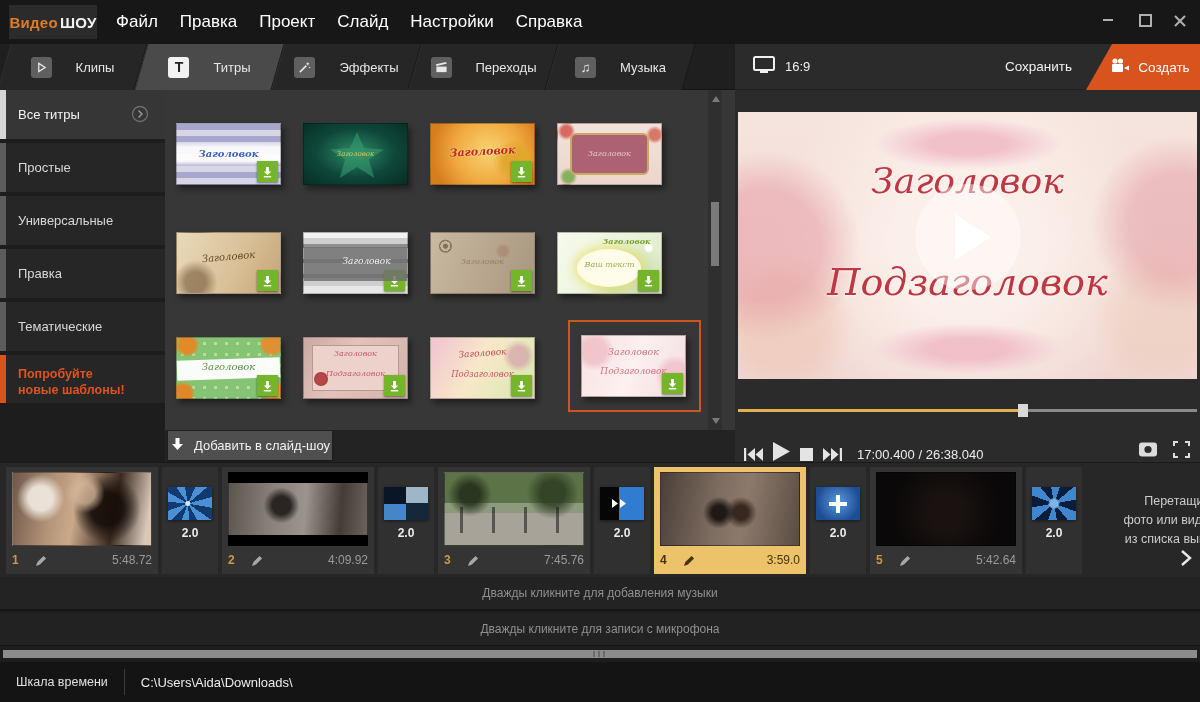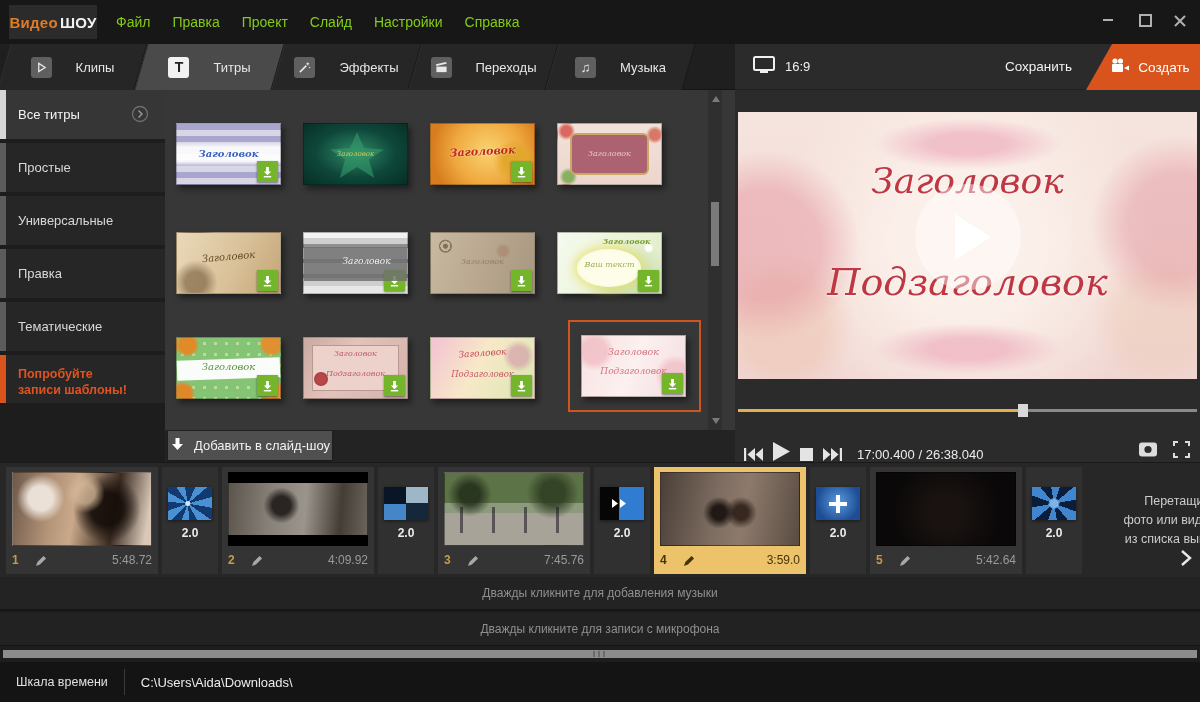--- a/index.html
+++ b/index.html
@@ -7,21 +7,21 @@
   body{position:relative;background:#1d1d1d;font-family:"Liberation Sans",sans-serif;
        -webkit-font-smoothing:antialiased;color:#ddd;}
   .abs{position:absolute;}
 
   
   #menubar{left:0;top:0;width:1200px;height:44px;background:#171717;display:flex;align-items:center;}
   #logo{margin-left:9px;width:88px;height:34px;background:#2b2b2b;display:flex;align-items:center;justify-content:center;
         font-size:15px;font-weight:bold;letter-spacing:.3px;}
   #logo .p1{color:#e07b28;} #logo .p2{color:#f2f2f2;margin-left:2px;}
   #menu{display:flex;margin-left:8px;}
-  .menu-item{padding:0 11px;font-size:14px;color:#84cc16;line-height:44px;cursor:default;}
+  .menu-item{padding:0 11px;font-size:17px;color:#ffffff;line-height:44px;cursor:default;}
   #winctl{position:absolute;right:14px;top:0;height:38px;display:flex;align-items:center;gap:24px;}
   .wbtn{width:12px;height:12px;position:relative;}
   #btn-min::after{content:"";position:absolute;left:1px;top:6px;width:10px;height:2px;background:#b0b0b0;}
   #btn-max::after{content:"";position:absolute;left:1px;top:1px;width:9px;height:9px;border:2px solid #b0b0b0;}
 
   
   #tabbar{left:0;top:44px;width:735px;height:46px;background:#1f1f1f;border-bottom:1px solid #141414;display:flex;padding-left:4px;}
   .tab{position:relative;width:137px;height:46px;display:flex;align-items:center;justify-content:center;gap:24px;}
   .tab::before{content:"";position:absolute;inset:0;transform:skewX(-16deg);background:#262626;border-right:1px solid #181818;border-left:1px solid #2e2e2e;}
   .tab.active::before{background:#4a4a4a;}
@@ -332,21 +332,21 @@
     <span class="strip"></span>
     <span class="lbl">Правка</span>
   </div>
   <div class="side-item">
     <span class="strip"></span>
     <span class="lbl">Тематические</span>
   </div>
   <div class="side-item promo">
     <span class="strip"></span>
     <span class="lbl">Попробуйте
-записи шаблоны!</span>
+новые шаблоны!</span>
   </div>
 </div>
 
 <div id="grid" class="abs">
   <div class="tpl-row" style="top:33px">
     <div class="tpl t0">
       <span class="tl l1">Заголовок</span>
       <span class="badge">
           <svg width="13" height="12" viewBox="0 0 14 13">
             <path d="M5.5 1h3v5H11L7 10 3 6h2.5z" fill="#fff"></path>

